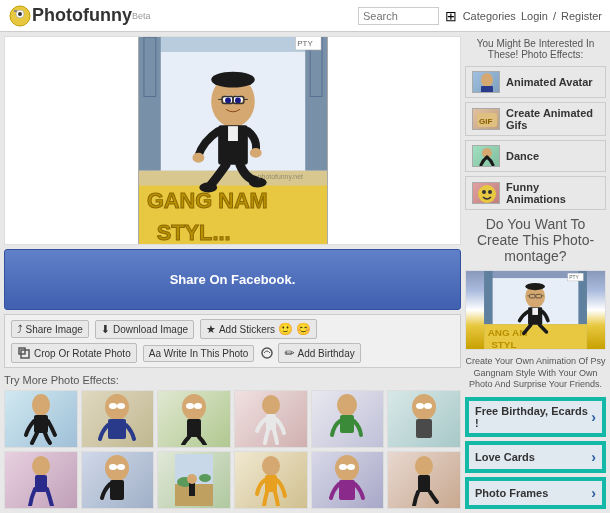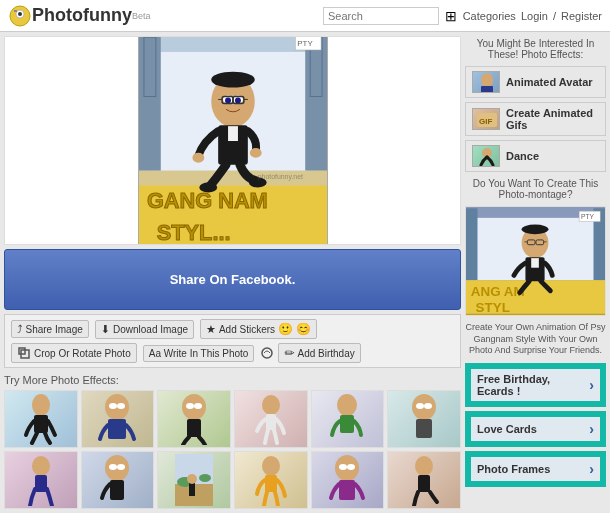--- a/index.html
+++ b/index.html
@@ -39,21 +39,21 @@
       font-size: 9px;
       color: #999;
       vertical-align: super;
     }
     .header-right {
       display: flex;
       align-items: center;
       gap: 6px;
     }
     .search-input {
-      width: 116px;
+      width: 81px;
       height: 18px;
       border: 1px solid #ccc;
       padding: 2px 4px;
       font-size: 11px;
     }
     .header-links {
       font-size: 11px;
       color: #555;
     }
     .header-links a {
@@ -227,21 +227,21 @@
       flex-shrink: 0;
     }
 
     
     .icon-animated { background: linear-gradient(135deg, #a0c0e0, #80a0c0); }
     .icon-gif { background: linear-gradient(135deg, #e0c0a0, #c0a080); }
     .icon-dance { background: linear-gradient(135deg, #a0e0c0, #80c0a0); }
     .icon-funny { background: linear-gradient(135deg, #e0a0a0, #c08080); }
 
     .create-montage-label {
-      font-size: 10px;
+      font-size: 14px;
       color: #555;
       text-align: center;
       padding: 2px 0;
     }
 
     .sidebar-main-preview {
       background: #fff;
       border: 1px solid #ddd;
       height: 110px;
       display: flex;
@@ -264,21 +264,21 @@
       line-height: 1.3;
       padding: 2px 0;
     }
 
     
     .sidebar-link-item {
       display: flex;
       align-items: center;
       justify-content: space-between;
       background: #e0e8f0;
-      border: 6px solid #14b8a6;
+      border: 4px solid #14b8a6;
       padding: 4px 6px;
       cursor: pointer;
       font-size: 11px;
       font-weight: bold;
       color: #333;
     }
     .sidebar-link-arrow {
       color: #3060a0;
       font-size: 14px;
       font-weight: bold;
@@ -582,20 +582,31 @@
       <div class="sidebar-btn-icon icon-dance">
         <svg width="28" height="22" viewBox="0 0 28 22">
           <ellipse cx="14" cy="7" rx="5" ry="5" fill="#d4a870"></ellipse>
           <path d="M14,11 Q10,14 8,19" stroke="#1a1a1a" stroke-width="3" fill="none" stroke-linecap="round"></path>
           <path d="M14,11 Q18,14 20,19" stroke="#1a1a1a" stroke-width="3" fill="none" stroke-linecap="round"></path>
         </svg>
       </div>
       <span>Dance</span>
     </div>
 
+    <div class="sidebar-btn">
+      <div class="sidebar-btn-icon icon-funny">
+        <svg width="28" height="22" viewBox="0 0 28 22">
+          <ellipse cx="14" cy="11" rx="9" ry="9" fill="#e8c840"></ellipse>
+          <ellipse cx="11" cy="9" rx="2" ry="2" fill="#333"></ellipse>
+          <ellipse cx="17" cy="9" rx="2" ry="2" fill="#333"></ellipse>
+          <path d="M10,14 Q14,18 18,14" stroke="#333" stroke-width="1.5" fill="none"></path>
+        </svg>
+      </div>
+      <span>Funny Animations</span>
+    </div>
 
     <div class="create-montage-label">Do You Want To Create This Photo-montage?</div>
 
     <div class="sidebar-main-preview">
       <div class="preview-bg">
         <svg width="100%" height="100%" viewBox="0 0 145 110">
           <rect x="0" y="0" width="145" height="110" fill="#8899bb"></rect>
           <rect x="10" y="10" width="125" height="65" fill="#e8eef8"></rect>
 
           <rect x="0" y="0" width="12" height="75" fill="#6080a0"></rect>

